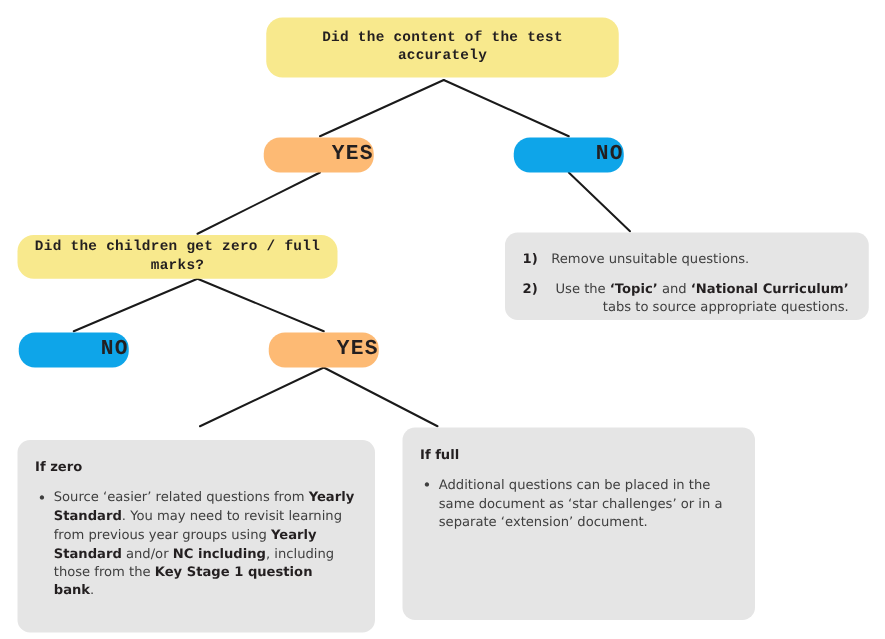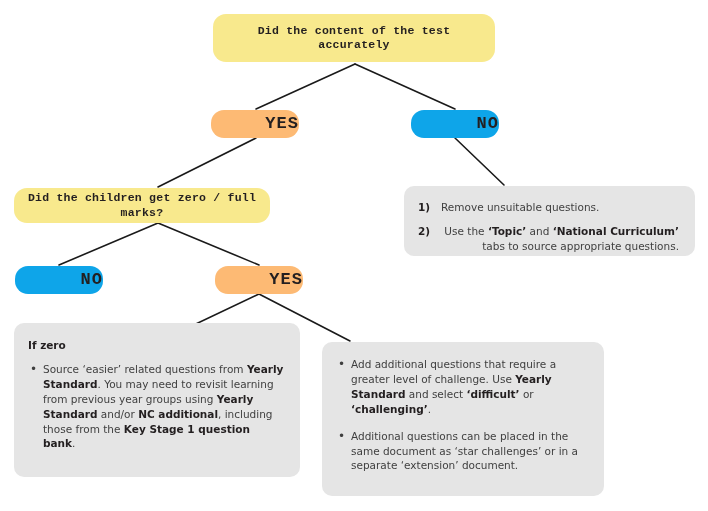--- a/index.html
+++ b/index.html
@@ -154,27 +154,27 @@
 
   <div class="node yes" style="left:215px; top:266px; width:88px; height:28px;">YES</div>
 
   <div class="panel" style="left:404px; top:186px; width:291px; height:70px; padding:14px 16px 14px 14px;">
     <ol class="numbered">
       <li><span>Remove unsuitable questions.</span></li>
       <li><span>Use the </span><span class="b">‘Topic’</span><span> and </span><span class="b">‘National Curriculum’</span><span> tabs to source appropriate questions.</span></li>
     </ol>
   </div>
 
-  <div class="panel" style="left:14px; top:323px; width:286px; height:154px; padding:15px 16px 14px 14px;">
+  <div class="panel" style="left:14px; top:352px; width:286px; height:154px; padding:15px 16px 14px 14px;">
     <div class="panel-title">If zero</div>
     <ul class="bullets">
-      <li><span>Source ‘easier’ related questions from </span><span class="b">Yearly Standard</span><span>. You may need to revisit learning from previous year groups using </span><span class="b">Yearly Standard</span><span> and/or </span><span class="b">NC additional</span><span>, including those from the </span><span class="b">Key Stage 1 question bank</span><span>.</span></li>
+      <li><span>Source ‘easier’ related questions from </span><span class="b">Yearly Standard</span><span>. You may need to revisit learning from previous year groups using </span><span class="b">Yearly Standard</span><span> and/or </span><span class="b">NC including</span><span>, including those from the </span><span class="b">Key Stage 1 question bank</span><span>.</span></li>
     </ul>
   </div>
 
   <div class="panel" style="left:322px; top:342px; width:282px; height:154px; padding:15px 16px 14px 14px;">
+    <div class="panel-title">If full</div>
     <ul class="bullets">
-      <li><span>Add additional questions that require a greater level of challenge. Use </span><span class="b">Yearly Standard</span><span> and select </span><span class="b">‘difficult’</span><span> or </span><span class="b">‘challenging’</span><span>.</span></li>
       <li><span>Additional questions can be placed in the same document as ‘star challenges’ or in a separate ‘extension’ document.</span></li>
     </ul>
   </div>
 
 </div>
 
 </body></html>

